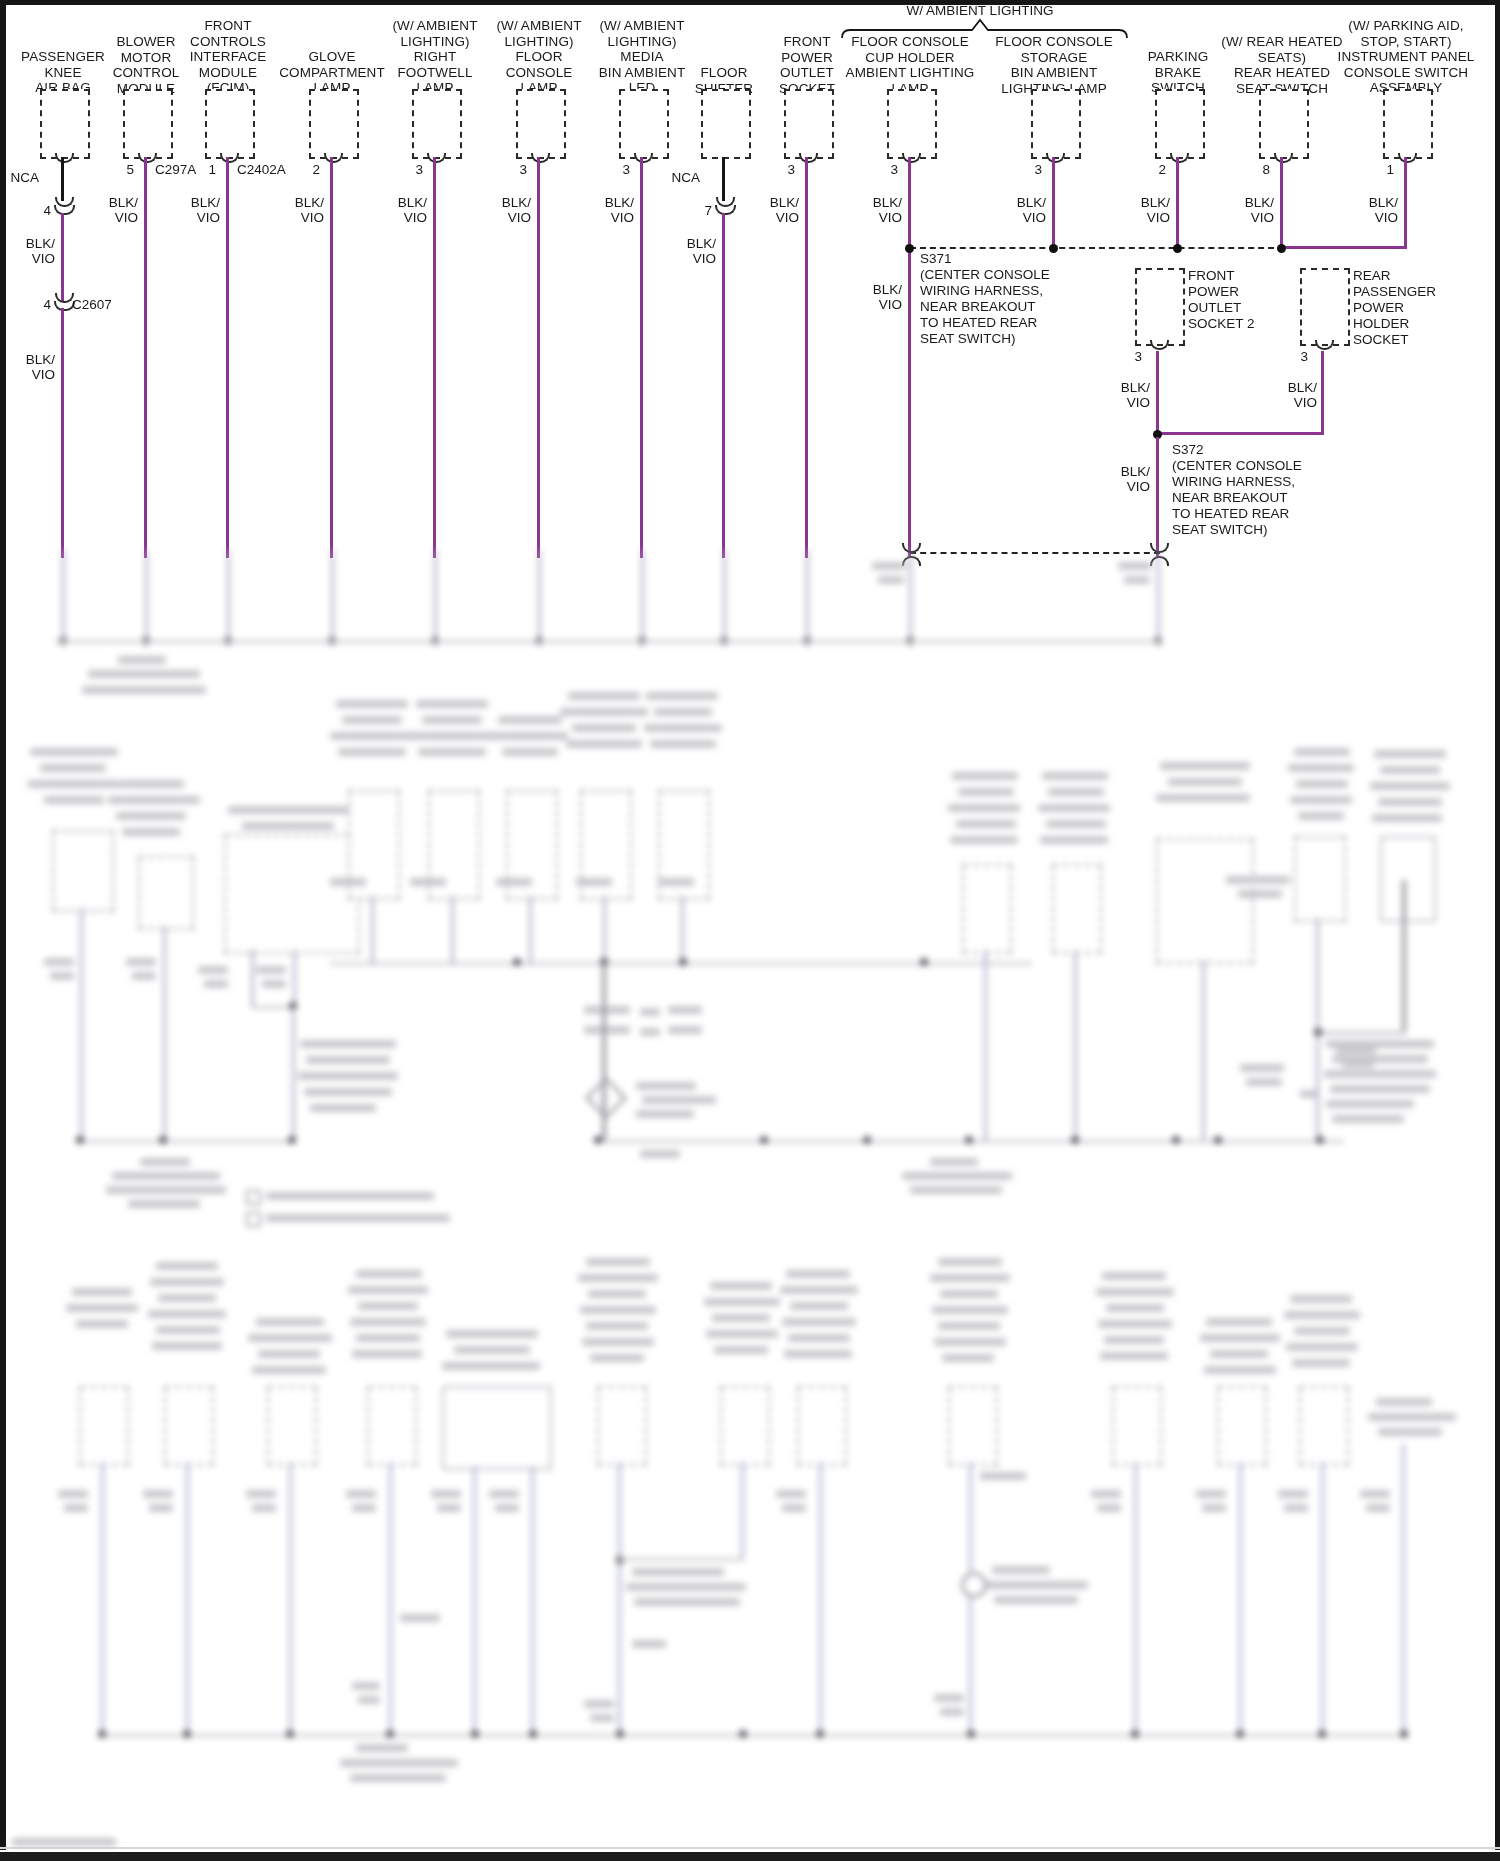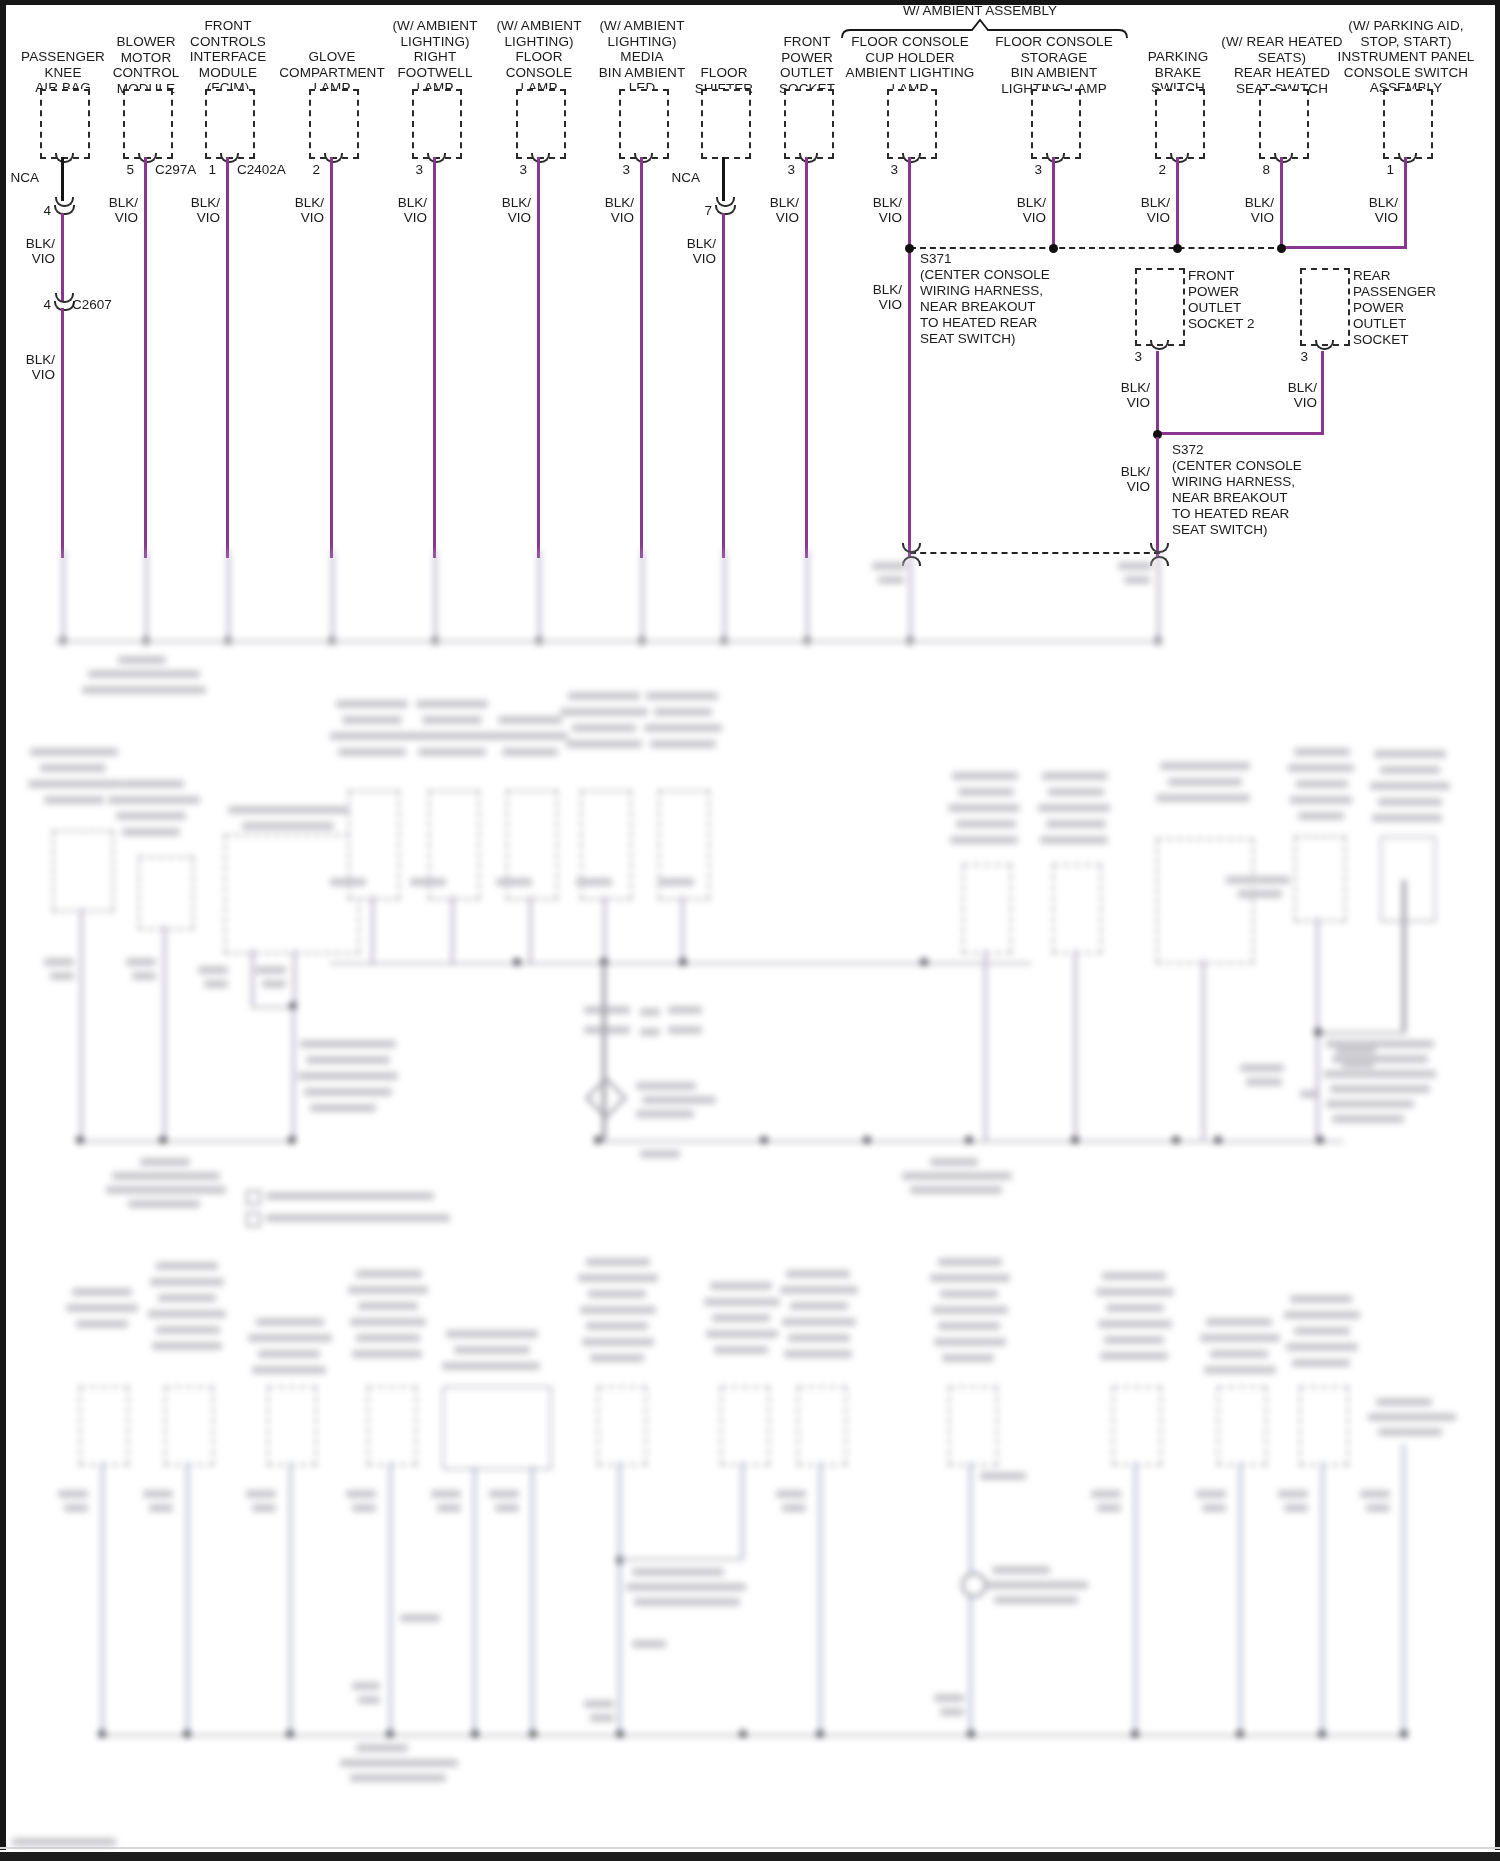--- a/index.html
+++ b/index.html
@@ -45,21 +45,21 @@
 <body>
 
 <div class="page">
 
   <div class="bar" style="left:0;top:0;width:1500px;height:5px"></div>
   <div class="bar" style="left:0;top:0;width:6px;height:1850px"></div>
   <div class="bar" style="left:1495px;top:0;width:5px;height:1850px"></div>
   <div class="abs" style="left:0;top:1847px;width:1500px;height:2px;background:#d8d8d8"></div>
   <div class="bar" style="left:0;top:1852px;width:1500px;height:9px;background:#1c1c1c"></div>
 
-  <div class="bktitle" style="left:850px;top:3px">W/ AMBIENT ASSEMBLY</div>
+  <div class="bktitle" style="left:850px;top:3px">W/ AMBIENT LIGHTING</div>
   <svg class="abs" style="left:840px;top:17px" width="292" height="24">
     <path d="M2,21 Q2,13 10,13 L132,13 L140,3 L148,13 L279,13 Q287,13 287,21" fill="none" stroke="#161616" stroke-width="1.8"></path>
   </svg>
 
   <div>
     <div class="lbl" style="left:-12px;top:49px">PASSENGER
 KNEE
 AIR BAG</div>
     <div class="box" style="left:40px;top:89px"></div>
     <div class="cup" style="left:55px;top:153px"></div>
@@ -282,21 +282,21 @@
     <div class="wl" style="left:1090px;top:380px">BLK/
 VIO</div>
   </div>
 
   <div>
     <div class="box" style="left:1300px;top:268px;height:74px"></div>
     <div class="cup" style="left:1315px;top:340px"></div>
     <div class="note" style="left:1353px;top:268px">REAR
 PASSENGER
 POWER
-OUTLET
+HOLDER
 SOCKET</div>
     <div class="pin" style="left:1290px;top:349px">3</div>
     <div class="wire p" style="left:1321px;top:351px;height:82px"></div>
     <div class="wl" style="left:1257px;top:380px">BLK/
 VIO</div>
     <div class="solid-h" style="left:1158px;top:432px;width:166px"></div>
   </div>
 
   <div class="dot" style="left:1153px;top:430px"></div>
   <div class="note" style="left:1172px;top:442px;width:150px">S372

